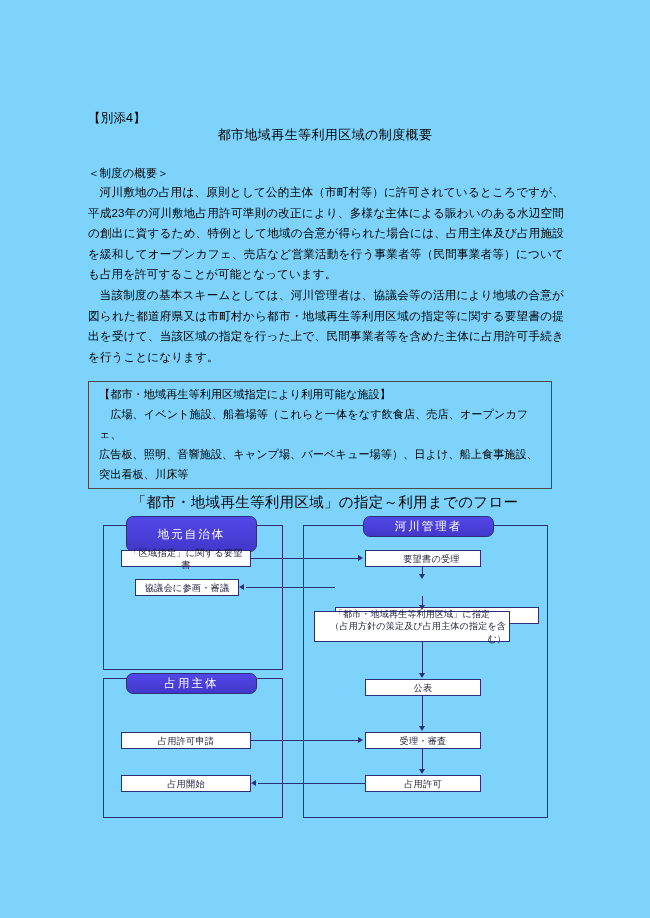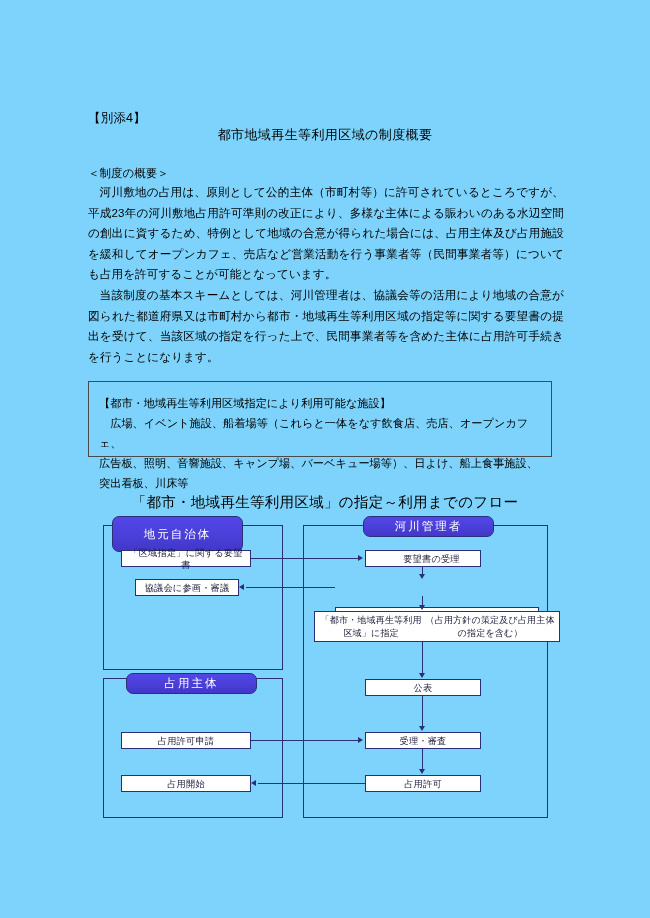--- a/index.html
+++ b/index.html
@@ -62,24 +62,24 @@
     margin: 0;
     text-indent: 1em;
   }
 
   
   .facility-box {
     position: absolute;
     left: 88px;
     top: 381px;
     width: 464px;
-    height: 76px;
+    height: 108px;
     border: 1px solid #4a4a4a;
     box-sizing: border-box;
-    padding: 11px 10px 0 10px;
+    padding: 2px 10px 0 10px;
     font-size: 11.2px;
     line-height: 20px;
   }
   .facility-box .fb-head { margin: 0; }
   .facility-box .fb-line { margin: 0; }
   .facility-box .fb-line.indent { text-indent: 1em; }
 
   
   .flow-title {
     position: absolute;
@@ -198,21 +198,21 @@
   <div class="flow-title">「都市・地域再生等利用区域」の指定～利用までのフロー</div>
 
   <div class="flow">
 
     <div class="frame" style="left:103px; top:525px; width:180px; height:145px;"></div>
 
     <div class="frame" style="left:103px; top:678px; width:180px; height:140px;"></div>
 
     <div class="frame" style="left:303px; top:525px; width:245px; height:293px;"></div>
 
-    <div class="pill" style="left:112px; top:516px; width:131px; height:36px;">
+    <div class="pill" style="left:126px; top:516px; width:131px; height:36px;">
       <span>地元自治体</span>
     </div>
 
     <div class="pill" style="left:126px; top:673px; width:131px; height:21px;">
       <span>占用主体</span>
     </div>
 
     <div class="pill" style="left:363px; top:516px; width:131px; height:21px;">
       <span>河川管理者</span>
     </div>
@@ -234,21 +234,21 @@
     </div>
 
     <div class="node" style="left:365px; top:550px; width:116px; height:17px;padding-left:20px;">
       <span>要望書の受理</span>
     </div>
 
     <div class="node" style="left:335px; top:607px; width:204px; height:17px;font-weight:bold;">
       <span>協議会の活用等による地域の合意</span>
     </div>
 
-    <div class="node two-line" style="left:314px; top:611px; width:246px; height:31px; flex-direction:row;">
+    <div class="node two-line" style="left:314px; top:611px; width:196px; height:31px; flex-direction:column;text-align:right;">
       <span>「都市・地域再生等利用区域」に指定</span>
       <span>（占用方針の策定及び占用主体の指定を含む）</span>
     </div>
 
     <div class="node" style="left:365px; top:679px; width:116px; height:17px;">
       <span>公表</span>
     </div>
 
     <div class="node" style="left:365px; top:732px; width:116px; height:17px;">
       <span>受理・審査</span>

